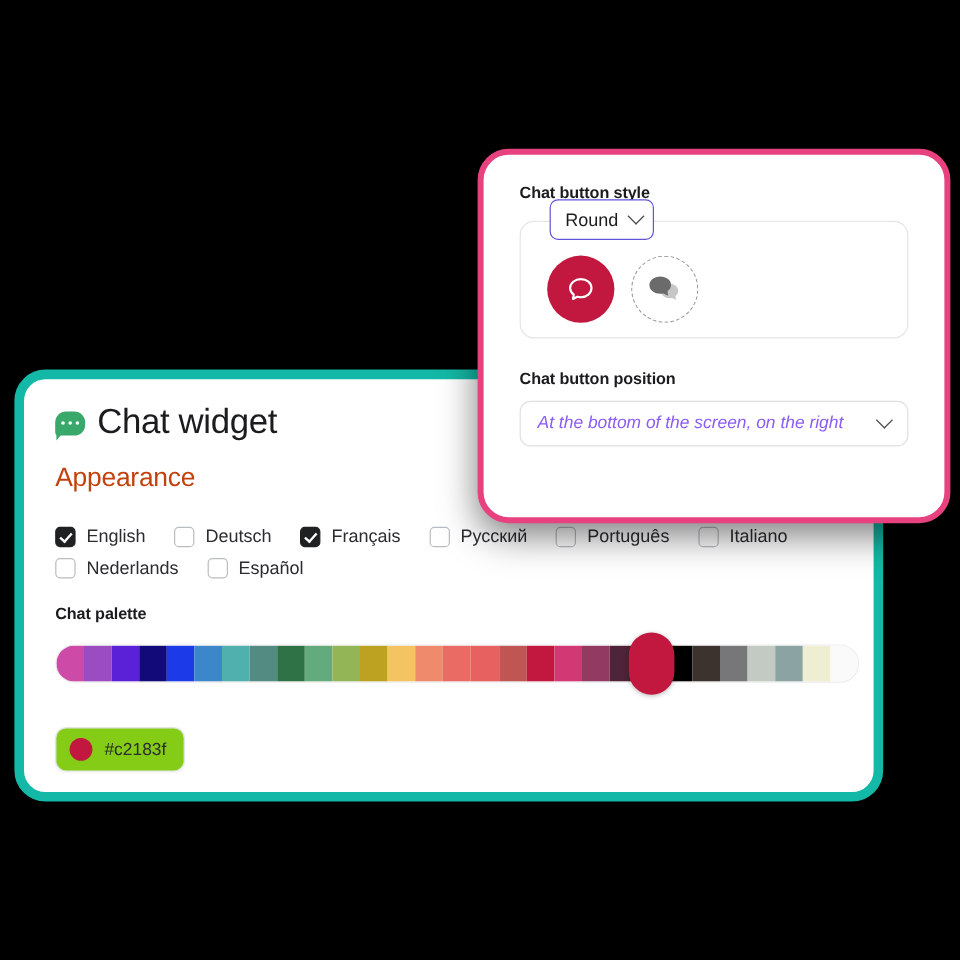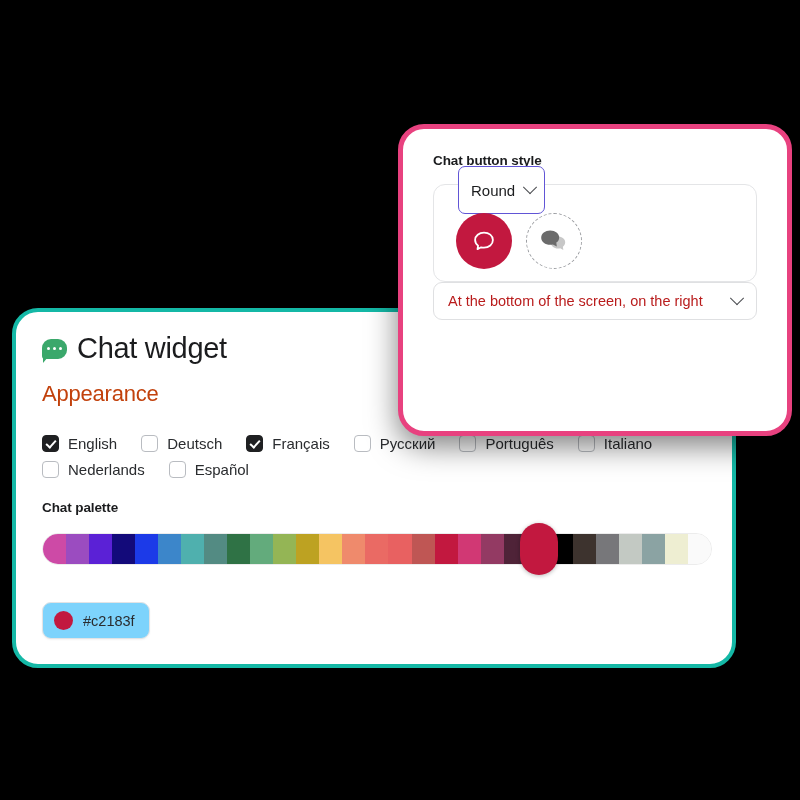--- a/index.html
+++ b/index.html
@@ -17,21 +17,21 @@
   }
 
   
   #green-card {
     position: absolute;
     left: 12px;
     top: 308px;
     width: 724px;
     height: 360px;
     background: #ffffff;
-    border: 4px solid #14b8a6;
+    border: 8px solid #14b8a6;
     border-radius: 26px;
     box-sizing: border-box;
     box-shadow: 0 10px 26px rgba(0,0,0,0.55);
     z-index: 1;
   }
   #green-card-inner {
     padding: 22px 26px 0 26px;
   }
 
   .widget-title-row {
@@ -176,21 +176,21 @@
   }
 
   
   #color-chip {
     display: inline-flex;
     align-items: center;
     gap: 10px;
     padding: 8px 14px 8px 11px;
     border: 1px solid #e2e3e5;
     border-radius: 9px;
-    background: #7dd3fc;
+    background: #84cc16;
     box-shadow: 0 1px 2px rgba(0,0,0,0.05);
     cursor: pointer;
   }
   #color-chip-dot {
     width: 19px;
     height: 19px;
     border-radius: 50%;
     flex: 0 0 auto;
   }
   #color-chip-value {
@@ -225,21 +225,21 @@
     border-radius: 12px;
     box-sizing: border-box;
   }
   #style-select {
     position: absolute;
     left: 24px;
     top: -19px;
     display: inline-flex;
     align-items: center;
     gap: 10px;
-    height: 48px;
+    height: 34px;
     padding: 0 9px 0 12px;
     background: #ffffff;
     border: 1.8px solid #6155d6;
     border-radius: 7px;
     box-sizing: border-box;
     cursor: pointer;
   }
   #style-select-label {
     font-size: 15px;
     color: #1b1c1e;
@@ -292,21 +292,22 @@
     height: 38px;
     padding: 0 14px;
     border: 1px solid #dfe0e2;
     border-radius: 9px;
     background: #ffffff;
     box-sizing: border-box;
     cursor: pointer;
   }
   #position-select-label {
     font-size: 14.5px;
-    color: #b91c1c;
+    color: #8b5cf6;
+    font-style: italic;
   }
 </style>
 </head>
 <body>
 
 <div id="green-card">
   <div id="green-card-inner">
 
     <div class="widget-title-row">
       <span class="bubble-green">
@@ -421,20 +422,21 @@
         <div id="style-opt-bubbles">
           <svg width="32" height="28" viewBox="0 0 32 28">
             <path d="M20 9.5c4 0 7.2 2.5 7.2 5.8 0 1.7-.9 3.3-2.3 4.4l.4 3.2-3.1-1.6c-.7.2-1.4.3-2.2.3-4 0-7.2-2.6-7.2-6s3.2-6.1 7.2-6.1z" fill="#c7c7c7"></path>
             <path d="M12.2 3.5c5 0 9 3 9 6.9 0 2.1-1.1 3.9-2.9 5.2l.5 3.8-3.9-1.9c-.8.2-1.7.3-2.7.3-5 0-9-3-9-7.1s4-7.2 9-7.2z" fill="#6b6b6b"></path>
           </svg>
         </div>
 
       </div>
     </div>
 
+    <div class="field-label" id="position-label">Chat button position</div>
 
     <div id="position-select">
       <span id="position-select-label">At the bottom of the screen, on the right</span>
       <span class="chev"></span>
     </div>
 
   </div>
 </div>
 
 </body></html>

